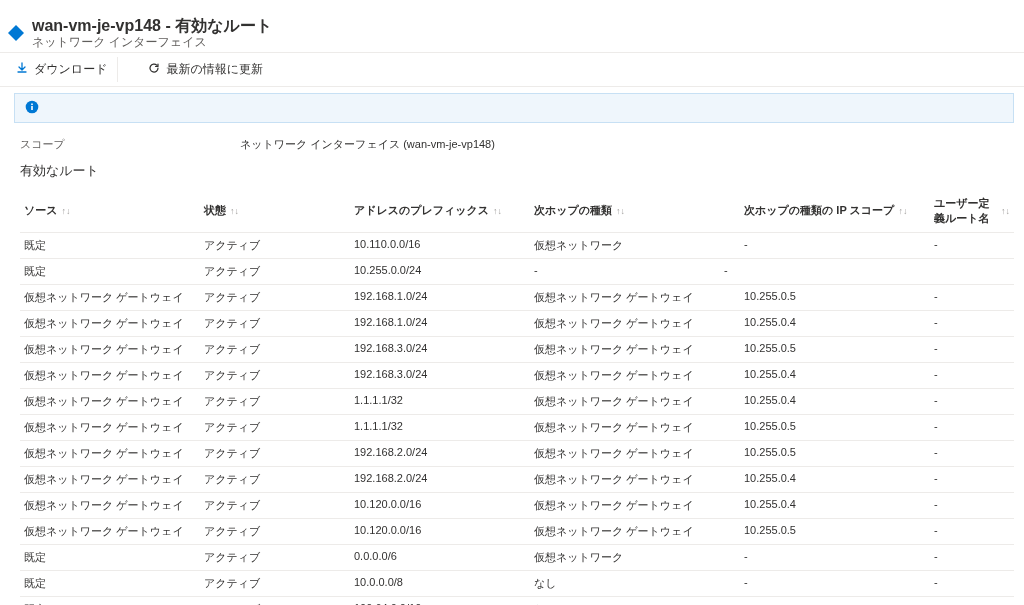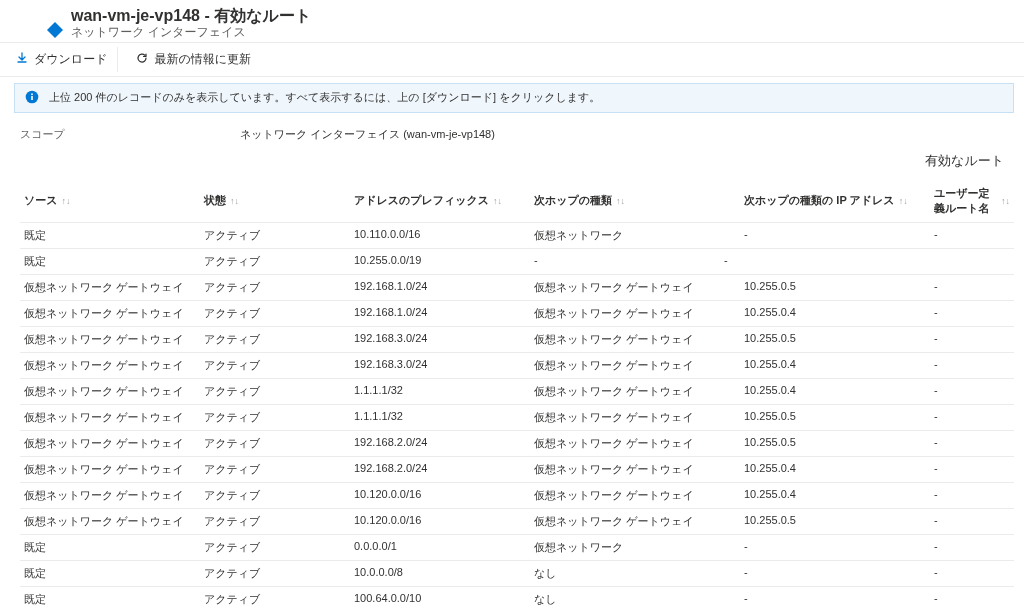--- a/index.html
+++ b/index.html
@@ -5,38 +5,37 @@
   * { box-sizing: border-box; }
   body {
     margin: 0;
     font-family: "Segoe UI", Meiryo, sans-serif;
     font-size: 12px;
     color: #323130;
     background: #fff;
   }
   .header {
     display: flex;
-    align-items: flex-end;
-    padding: 6px 10px 2px 6px;
-    margin-left: 39px;
+    align-items: center;
+    padding: 16px 10px 2px 6px;
   }
   .azure-icon {
     width: 20px; height: 20px;
     display: inline-flex; align-items: center; justify-content: center;
     margin-right: 6px;
   }
   .title-block { line-height: 1.2; }
   .page-title { font-size: 16px; font-weight: 600; }
   .subtitle { font-size: 12px; color: #605e5c; }
   .toolbar {
     display: flex;
     border-top: 1px solid #edebe9;
     border-bottom: 1px solid #edebe9;
     padding: 4px 6px;
-    gap: 8px;
+    gap: 20px;
     background: #fff;
   }
   .tool-btn {
     display: inline-flex;
     align-items: center;
     gap: 6px;
     padding: 4px 10px;
     border: none;
     background: transparent;
     font-size: 12px;
@@ -61,21 +60,20 @@
   .scope-row {
     display: flex;
     padding: 4px 30px 10px 20px;
     font-size: 11px;
   }
   .scope-row .label { width: 220px; color: #605e5c; }
   .scope-row .value { color: #323130; }
   .section-title {
     padding: 0 20px 6px 20px;
     font-size: 13px;
-    text-align: right;
   }
   .table {
     width: calc(100% - 30px);
     margin: 4px 14px 0 20px;
   }
   .thead, .trow {
     display: flex;
     border-bottom: 1px solid #edebe9;
   }
   .thead {
@@ -144,21 +142,20 @@
 </div>
 
 <div class="info-bar">
   <span class="info-icon">
     <svg width="14" height="14" viewBox="0 0 14 14">
         <circle cx="7" cy="7" r="6.3" fill="#0078d4"></circle>
         <rect x="6.2" y="6" width="1.6" height="4" fill="#fff"></rect>
         <rect x="6.2" y="3.5" width="1.6" height="1.6" fill="#fff"></rect>
       </svg>
   </span>
-  <span>上位 200 件のレコードのみを表示しています。すべて表示するには、上の [ダウンロード] をクリックします。</span>
 </div>
 
 <div class="scope-row">
   <div class="label">スコープ</div>
   <div class="value">ネットワーク インターフェイス (wan-vm-je-vp148)</div>
 </div>
 
 <div class="section-title">有効なルート</div>
 
 <div class="table">
@@ -173,41 +170,41 @@
     </div>
     <div class="cell col-pfx">
       <span>アドレスのプレフィックス</span>
       <span class="sort-caret">↑↓</span>
     </div>
     <div class="cell col-hop">
       <span>次ホップの種類</span>
       <span class="sort-caret">↑↓</span>
     </div>
     <div class="cell col-ip">
-      <span>次ホップの種類の IP アドレス</span>
+      <span>次ホップの種類の IP スコープ</span>
       <span class="sort-caret">↑↓</span>
     </div>
     <div class="cell col-udr">
       <span>ユーザー定義ルート名</span>
       <span class="sort-caret">↑↓</span>
     </div>
   </div>
   <div id="tbody">
       <div class="trow">
         <div class="cell col-src">既定</div>
         <div class="cell col-state">アクティブ</div>
         <div class="cell col-pfx">10.110.0.0/16</div>
         <div class="cell col-hop">仮想ネットワーク</div>
         <div class="cell col-ip dash">-</div>
         <div class="cell col-udr dash">-</div>
       </div>
       <div class="trow">
         <div class="cell col-src">既定</div>
         <div class="cell col-state">アクティブ</div>
-        <div class="cell col-pfx">10.255.0.0/19</div>
+        <div class="cell col-pfx">10.255.0.0/24</div>
         <div class="cell col-ip dash">-</div>
         <div class="cell col-udr dash">-</div>
       </div>
       <div class="trow">
         <div class="cell col-src">仮想ネットワーク ゲートウェイ</div>
         <div class="cell col-state">アクティブ</div>
         <div class="cell col-pfx">192.168.1.0/24</div>
         <div class="cell col-hop">仮想ネットワーク ゲートウェイ</div>
         <div class="cell col-ip">10.255.0.5</div>
         <div class="cell col-udr dash">-</div>
@@ -280,21 +277,21 @@
         <div class="cell col-src">仮想ネットワーク ゲートウェイ</div>
         <div class="cell col-state">アクティブ</div>
         <div class="cell col-pfx">10.120.0.0/16</div>
         <div class="cell col-hop">仮想ネットワーク ゲートウェイ</div>
         <div class="cell col-ip">10.255.0.5</div>
         <div class="cell col-udr dash">-</div>
       </div>
       <div class="trow">
         <div class="cell col-src">既定</div>
         <div class="cell col-state">アクティブ</div>
-        <div class="cell col-pfx">0.0.0.0/1</div>
+        <div class="cell col-pfx">0.0.0.0/6</div>
         <div class="cell col-hop">仮想ネットワーク</div>
         <div class="cell col-ip dash">-</div>
         <div class="cell col-udr dash">-</div>
       </div>
       <div class="trow">
         <div class="cell col-src">既定</div>
         <div class="cell col-state">アクティブ</div>
         <div class="cell col-pfx">10.0.0.0/8</div>
         <div class="cell col-hop">なし</div>
         <div class="cell col-ip dash">-</div>

